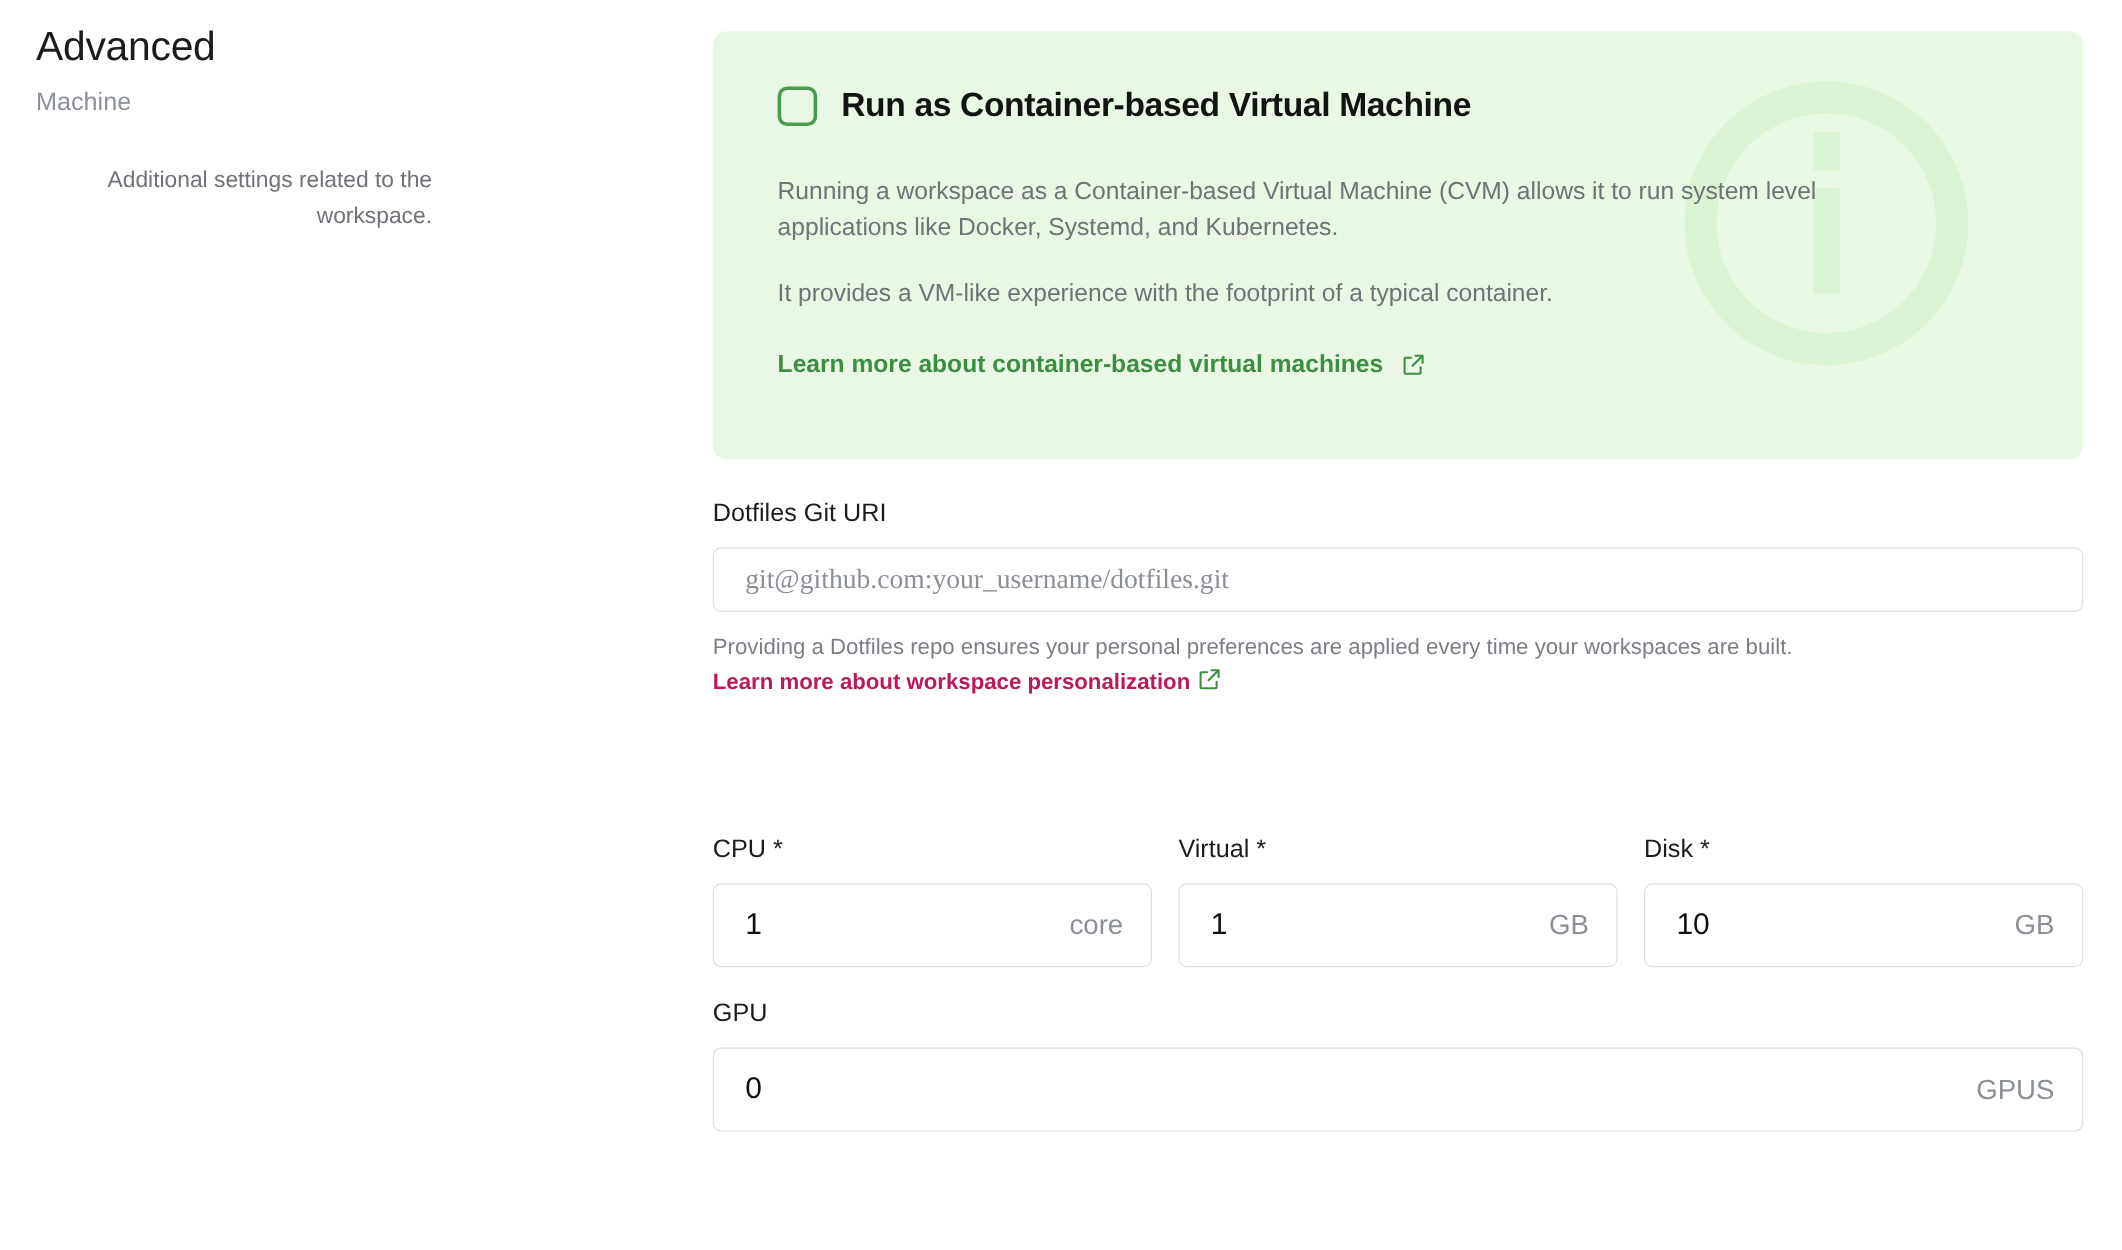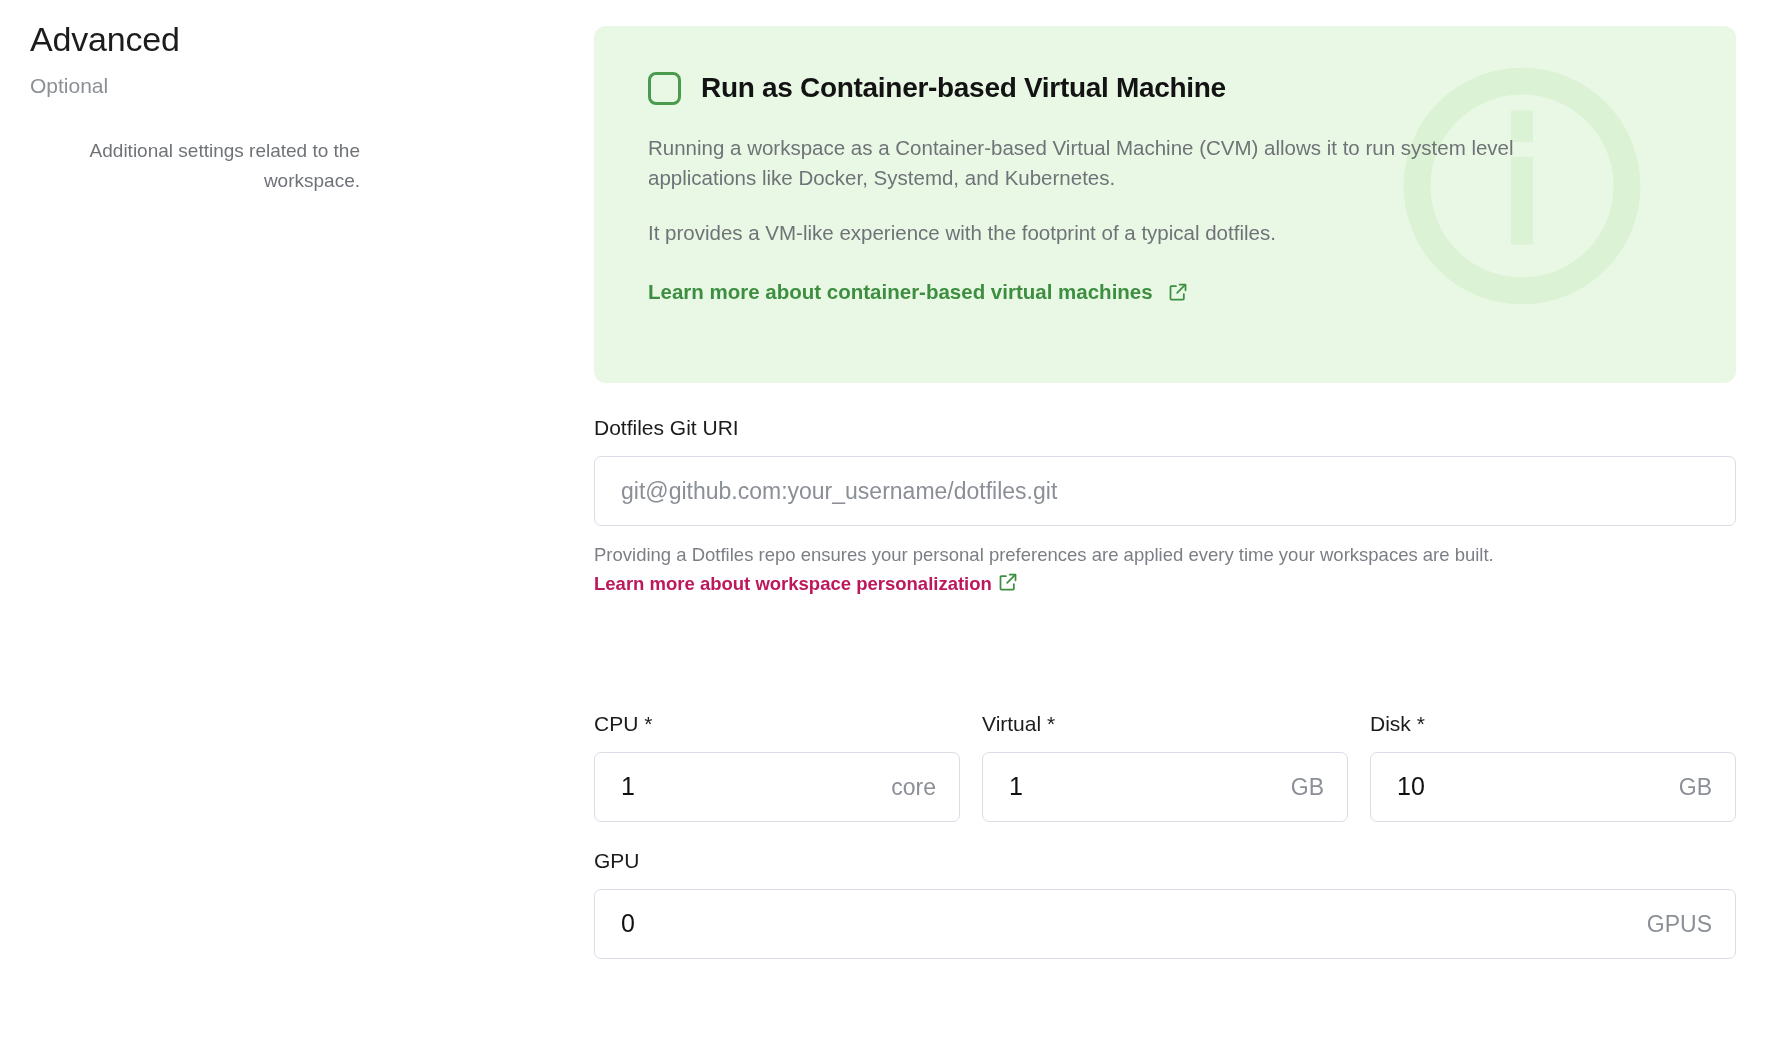--- a/index.html
+++ b/index.html
@@ -73,21 +73,21 @@
     height: 244px;
     pointer-events: none;
     opacity: 1;
   }
   .callout-inner { position: relative; z-index: 2; }
 
   .cvm-head {
     display: flex;
     align-items: center;
     gap: 20px;
-    margin-bottom: 28px;
+    margin-bottom: 40px;
   }
   .cvm-checkbox {
     width: 33px;
     height: 33px;
     min-width: 33px;
     border: 3px solid #4b9b4f;
     border-radius: 8px;
     background: transparent;
     cursor: pointer;
     display: block;
@@ -124,25 +124,25 @@
   .field-block { margin-top: 32px; }
   .field-label {
     font-size: 21px;
     color: #1c1c1c;
     margin-bottom: 16px;
     display: block;
     line-height: 1.2;
   }
   .text-input {
     width: 100%;
-    height: 70px;
+    height: 54px;
     border: 1.5px solid #dadee6;
     border-radius: 7px;
     background: #fff;
-    font-family: Liberation Sans, sans-serif;
+    font-family: Liberation Serif, serif;
     font-size: 23px;
     color: #1c1c1c;
     padding: 0 26px;
     outline: none;
   }
   .text-input::placeholder { color: #8b8f96; }
   .helper {
     font-size: 18.5px;
     color: #7b7f85;
     line-height: 1.55;
@@ -188,42 +188,42 @@
     pointer-events: none;
   }
   .gpu-block { margin-top: 26px; }
   .gpu-block .suffix-input { padding-right: 150px; }
 </style>
 </head>
 <body>
 
 <div class="left-col">
   <h1 class="section-title">Advanced</h1>
-  <div class="section-optional">Optional</div>
+  <div class="section-optional">Machine</div>
   <p class="section-desc">Additional settings related to the workspace.</p>
 </div>
 
 <div class="right-col">
 
   <div class="callout">
 
     <svg class="callout-watermark" viewBox="0 0 100 100" aria-hidden="true">
       <circle cx="50" cy="50" r="43" fill="none" stroke="#dcf2d4" stroke-width="11"></circle>
       <rect x="45.5" y="19" width="9" height="13" fill="#dcf2d4"></rect>
       <rect x="45.5" y="38" width="9" height="36" fill="#dcf2d4"></rect>
     </svg>
 
     <div class="callout-inner">
       <div class="cvm-head">
         <span class="cvm-checkbox" role="checkbox" aria-checked="false"></span>
         <span class="cvm-title">Run as Container-based Virtual Machine</span>
       </div>
 
       <p class="callout-p">Running a workspace as a Container-based Virtual Machine (CVM) allows it to run system level applications like Docker, Systemd, and Kubernetes.</p>
-      <p class="callout-p second">It provides a VM-like experience with the footprint of a typical dotfiles.</p>
+      <p class="callout-p second">It provides a VM-like experience with the footprint of a typical container.</p>
 
       <a class="callout-link" href="#">
         <span>Learn more about container-based virtual machines</span>
         <svg class="ext-icon" viewBox="0 0 24 24" fill="none" stroke="#3e8e41" stroke-width="2.1" stroke-linecap="round" stroke-linejoin="round" aria-hidden="true">
           <path d="M14 3h7v7"></path>
           <path d="M20.2 3.8 11 13"></path>
           <path d="M19 14.5V20a1 1 0 0 1-1 1H4a1 1 0 0 1-1-1V6a1 1 0 0 1 1-1h5.5"></path>
         </svg>
       </a>
     </div>

